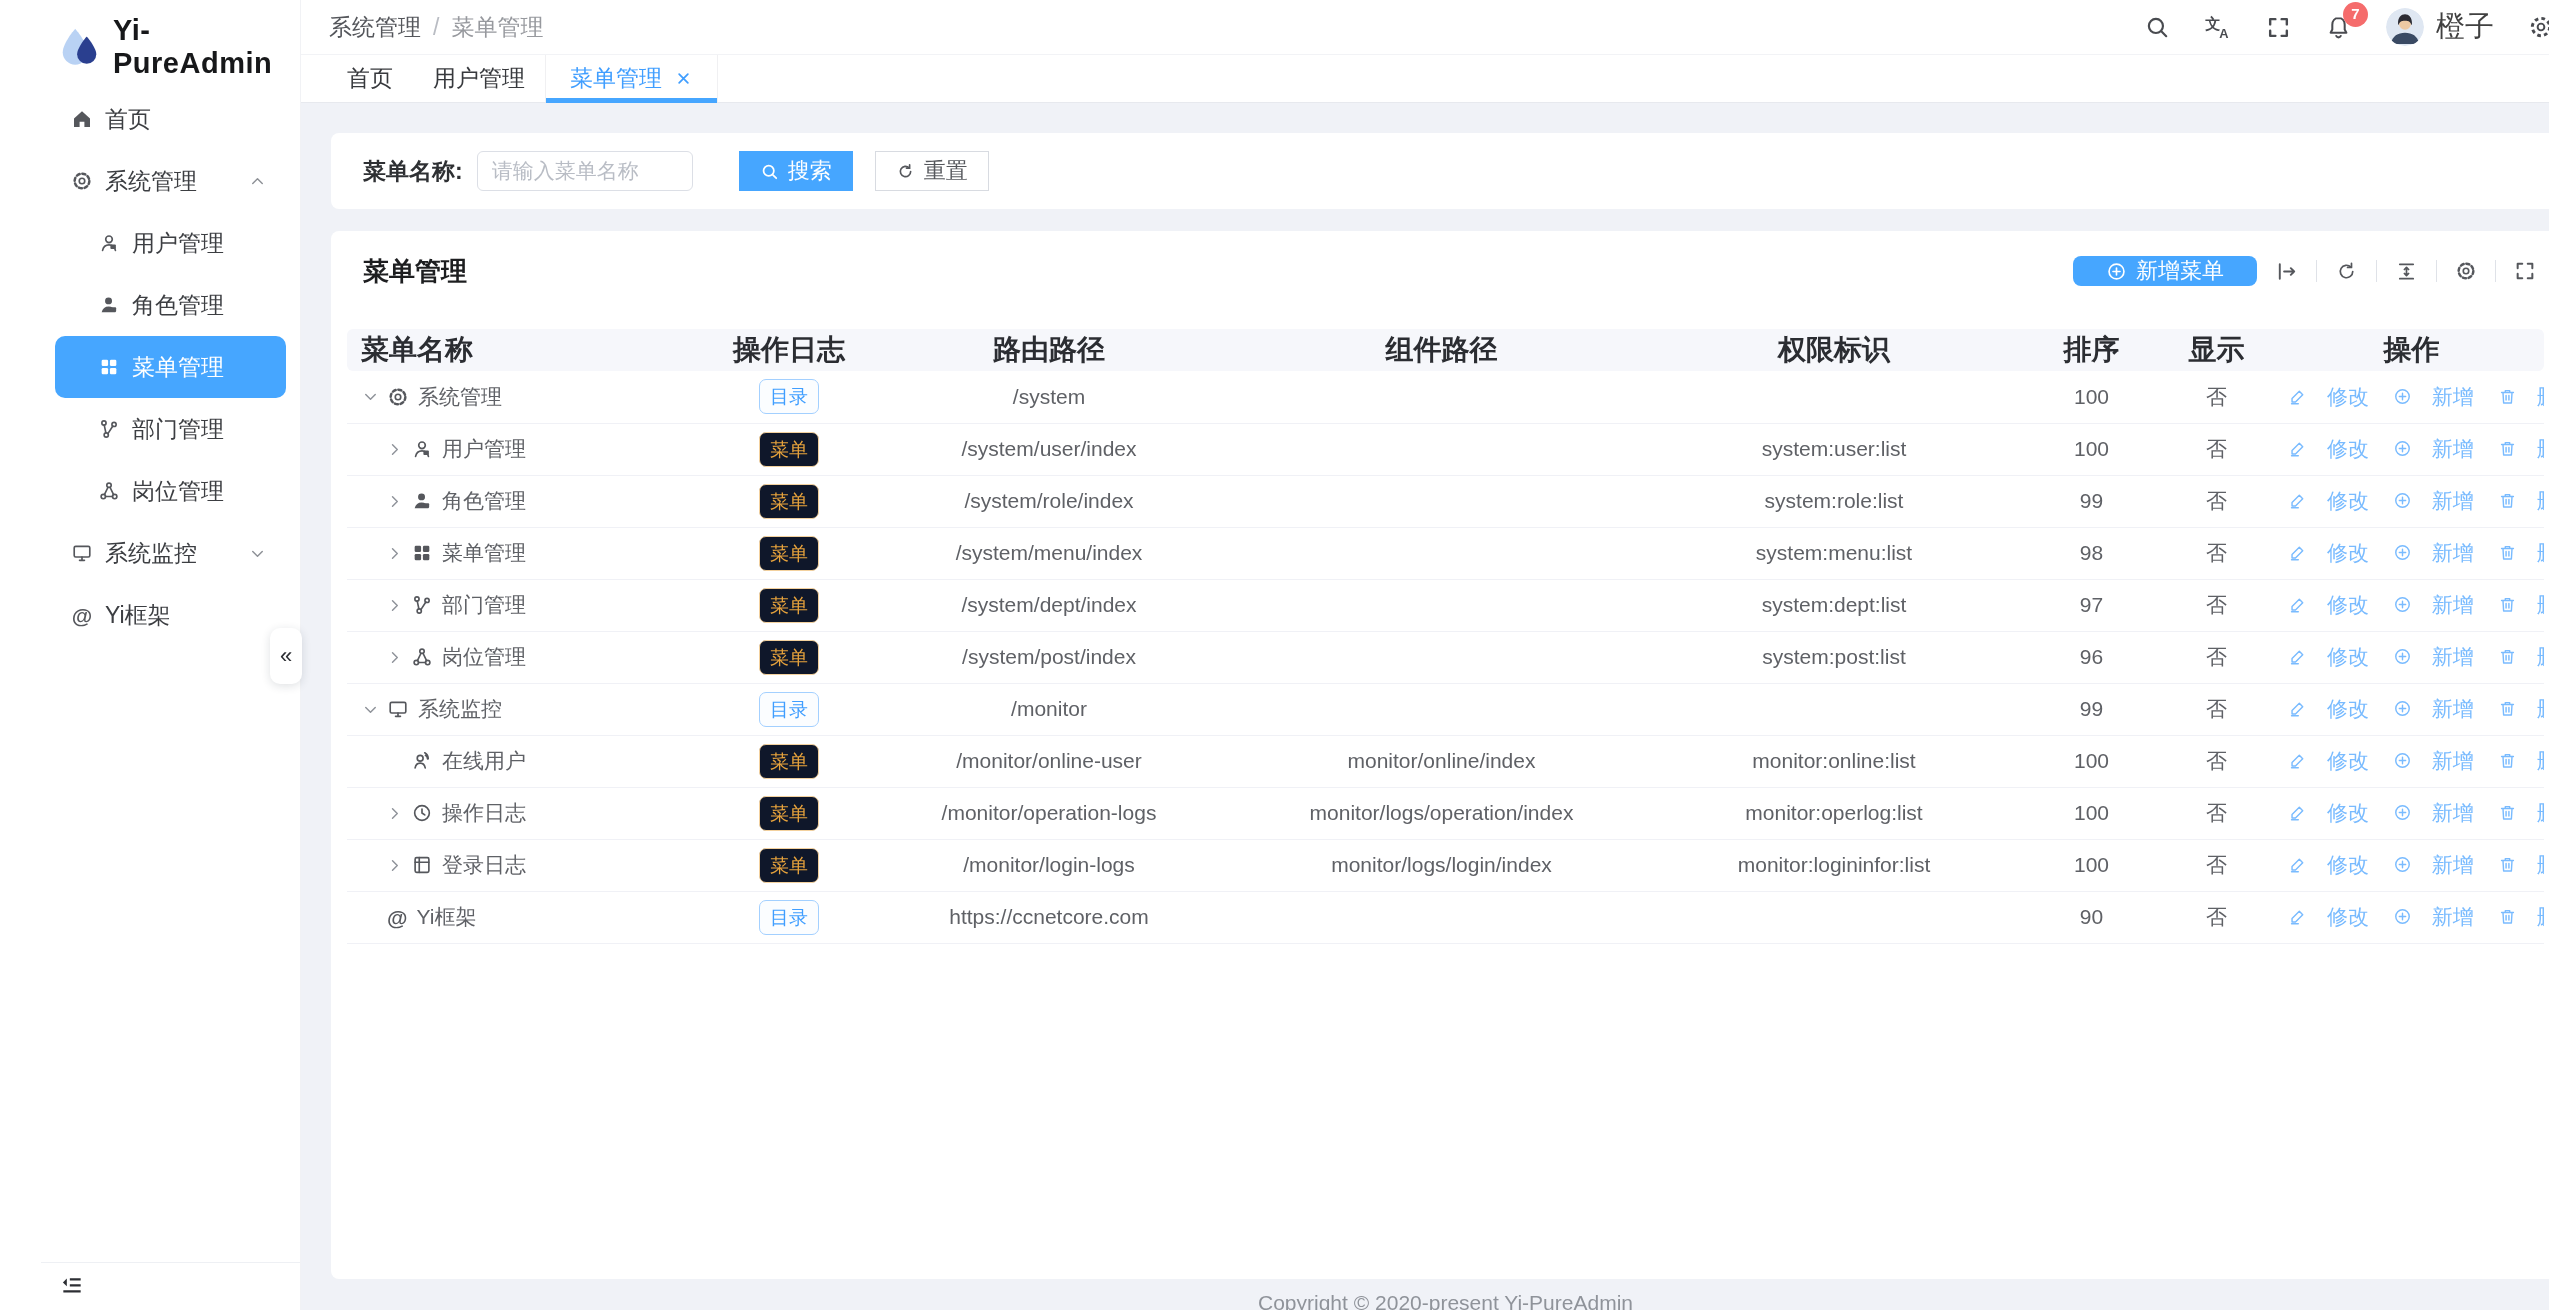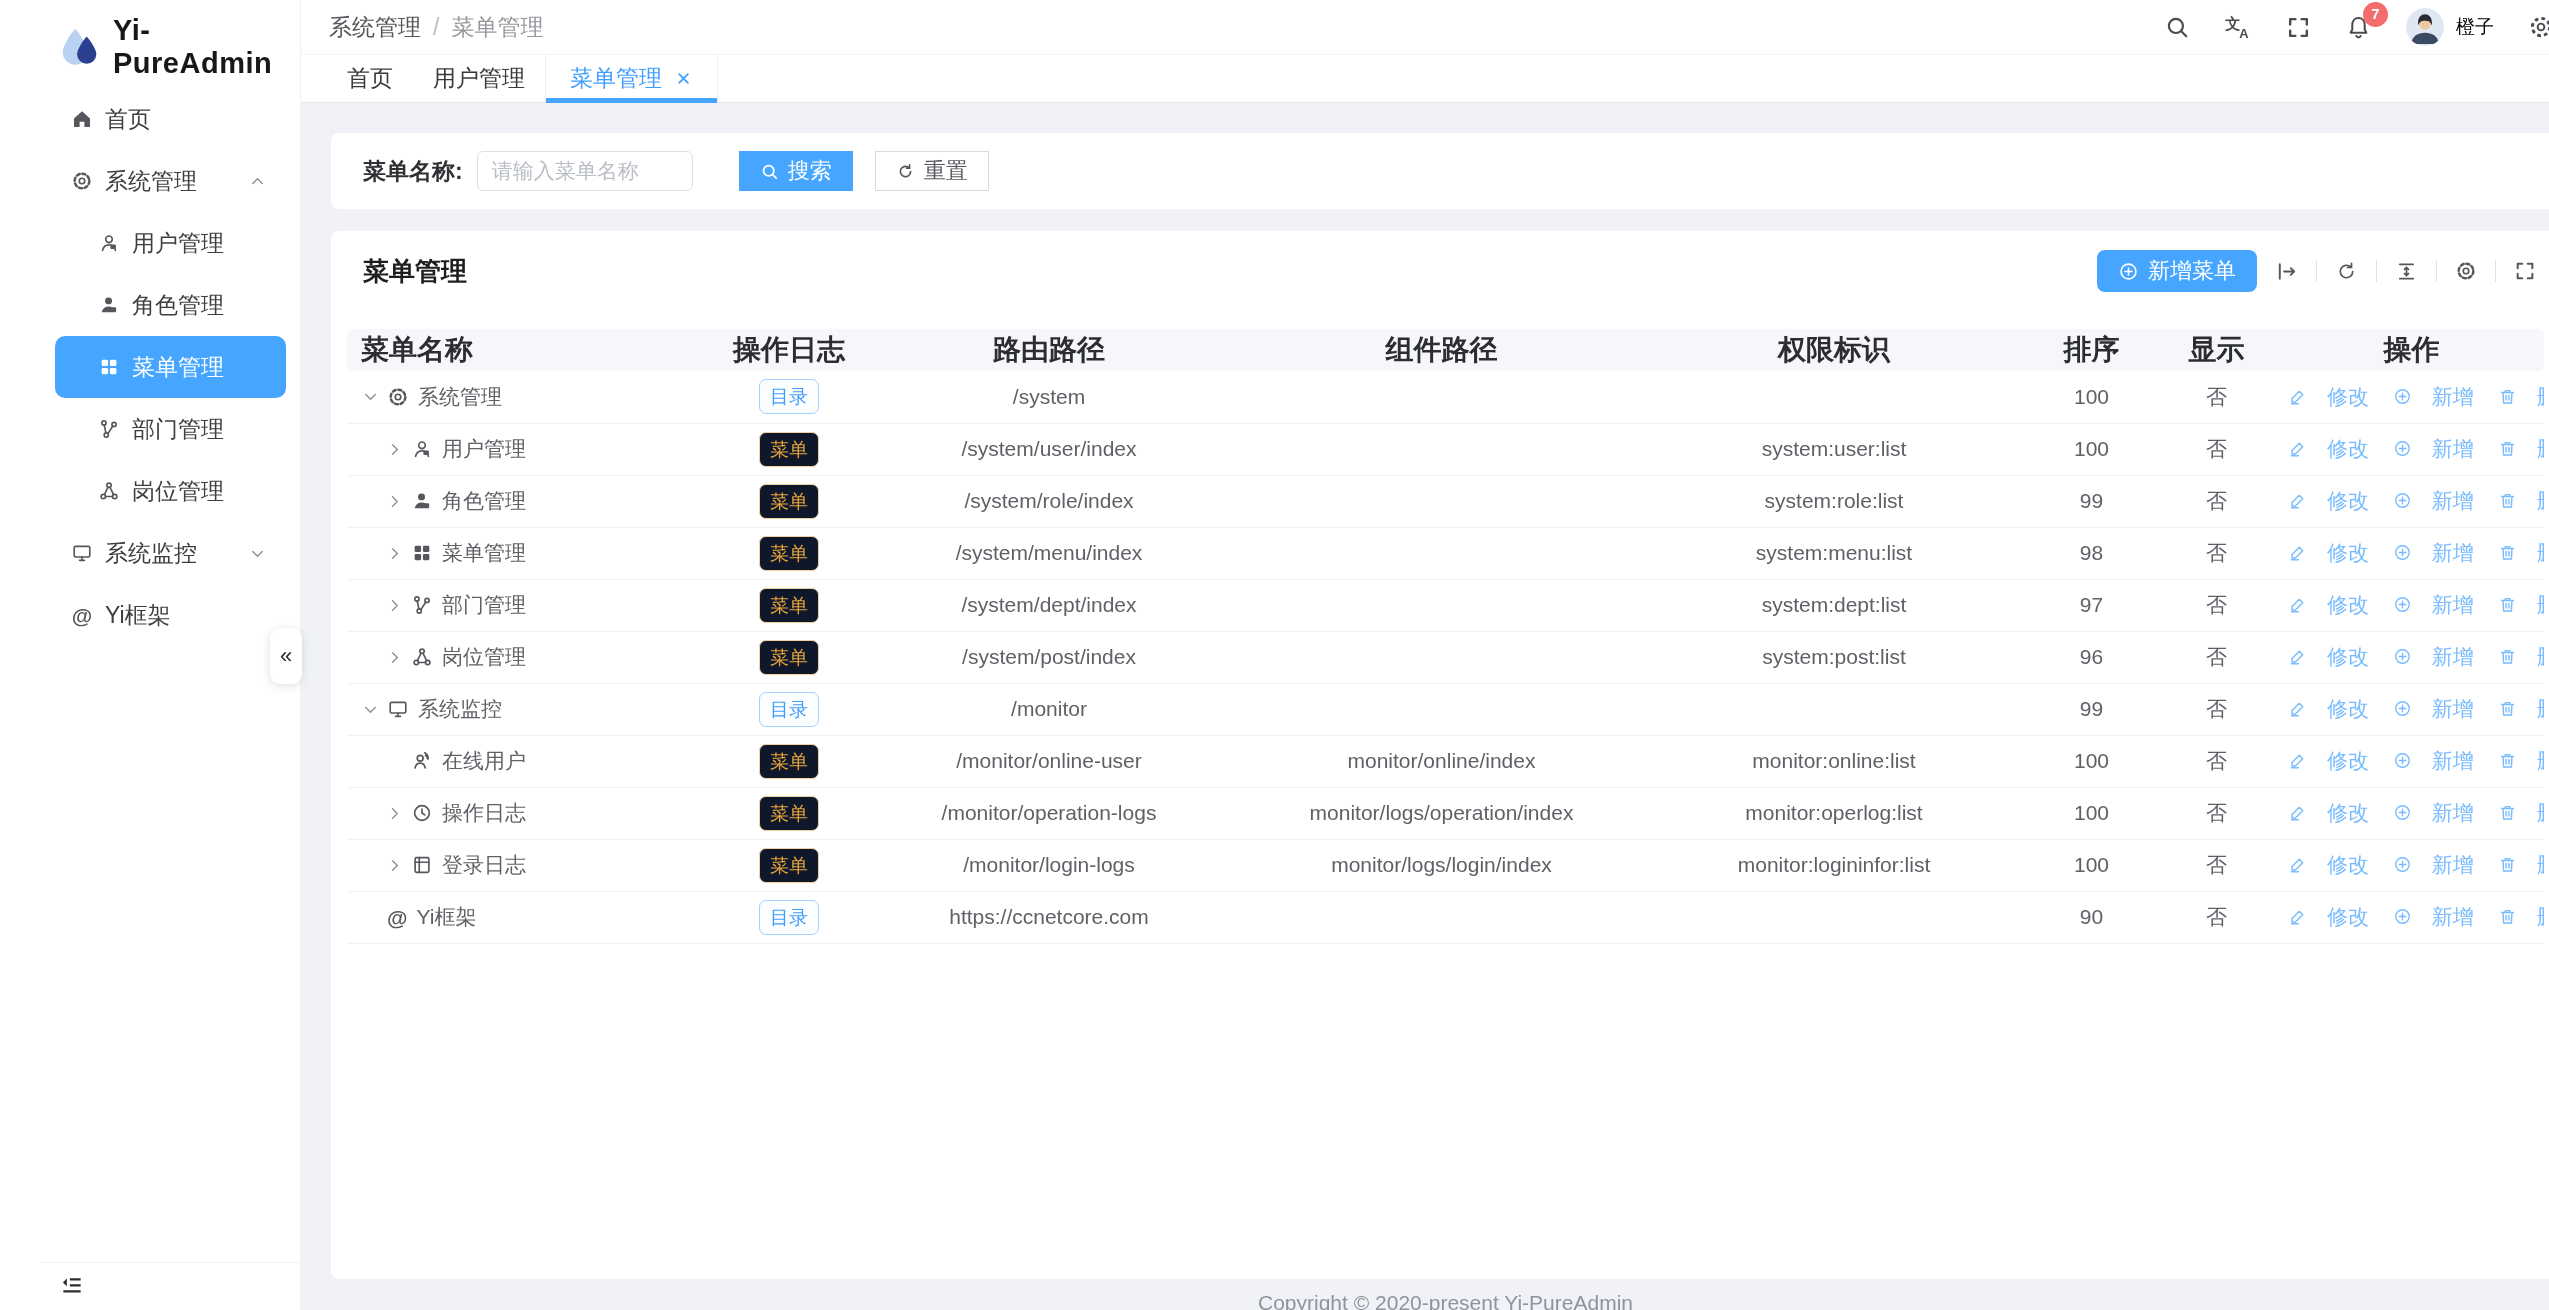--- a/index.html
+++ b/index.html
@@ -42,21 +42,21 @@
   .crumb-sep{color:#b9bcc3;}
   .crumb-b{color:#97999e;}
   .top-actions{margin-left:auto;display:flex;align-items:center;gap:34px;}
   .top-actions .icon{color:#494b50;cursor:pointer;}
   .bell-wrap{position:relative;}
   .badge{position:absolute;top:-12px;right:-16px;min-width:25px;height:25px;padding:0 5px;
     border-radius:13px;background:#f56c6c;color:#fff;font-size:15px;display:flex;
     align-items:center;justify-content:center;font-weight:bold;}
   .user-chip{display:flex;align-items:center;gap:12px;cursor:pointer;}
   .avatar{width:38px;height:38px;border-radius:50%;overflow:hidden;flex:none;}
-  .username{font-size:19px;color:#000000;}
+  .username{font-size:29px;color:#404040;}
 
   .tabbar{height:49px;background:#fff;border-top:1px solid #f2f3f6;border-bottom:1px solid #e7e9ee;
     display:flex;align-items:stretch;padding-left:26px;flex:none;}
   .tab{display:flex;align-items:center;padding:0 20px;font-size:23px;color:#37393d;cursor:pointer;position:relative;}
   .tab.active{color:var(--primary-deep);border-left:1px solid #f0f0f2;border-right:1px solid #f0f0f2;padding:0 24px;}
   .tab.active::after{content:"";position:absolute;left:0;right:0;bottom:-1px;height:5px;background:var(--primary);}
   .tab .tab-close{margin-left:12px;color:var(--primary-deep);}
   .tab-chevron{margin-left:auto;width:60px;display:flex;align-items:center;justify-content:center;
     color:#303236;cursor:pointer;}
 
@@ -73,21 +73,21 @@
     font-size:22px;cursor:pointer;border:1.5px solid transparent;font-family:inherit;}
   .btn-primary{background:var(--primary);color:#fff;}
   .btn-plain{background:#fff;color:#55575c;border-color:#d8dbe1;}
   .search-btns{display:flex;gap:22px;margin-left:46px;}
 
   
   .table-card{margin-top:22px;height:1048px;background:#fff;border-radius:8px;padding:0 16px;flex:none;}
   .card-head{height:64px;margin-top:8px;display:flex;align-items:center;}
   .card-title{font-size:26px;font-weight:bold;color:#1d1e20;padding-left:16px;}
   .card-tools{margin-left:auto;display:flex;align-items:center;gap:18px;padding-right:8px;}
-  .btn-add{height:42px;border-radius:8px;padding:0 20px;}
+  .btn-add{height:30px;border-radius:8px;padding:0 32px;}
   .tool-sep{width:1px;height:22px;background:#dfe2e8;}
   .tool-icon{color:#55575c;cursor:pointer;}
 
   table.grid{width:100%;margin-top:26px;border-collapse:collapse;table-layout:fixed;}
   .grid th{height:42px;background:#f6f7fb;font-size:28px;font-weight:bold;color:#2b2d32;text-align:center;}
   .grid th:first-child{text-align:left;padding-left:14px;border-top-left-radius:6px;border-bottom-left-radius:6px;}
   .grid th:last-child{border-top-right-radius:6px;border-bottom-right-radius:6px;}
   .grid td{height:52px;border-bottom:1px solid var(--row-border);font-size:21px;color:var(--text2);
     text-align:center;overflow:hidden;white-space:nowrap;}
   .grid td.name-cell{text-align:left;}

